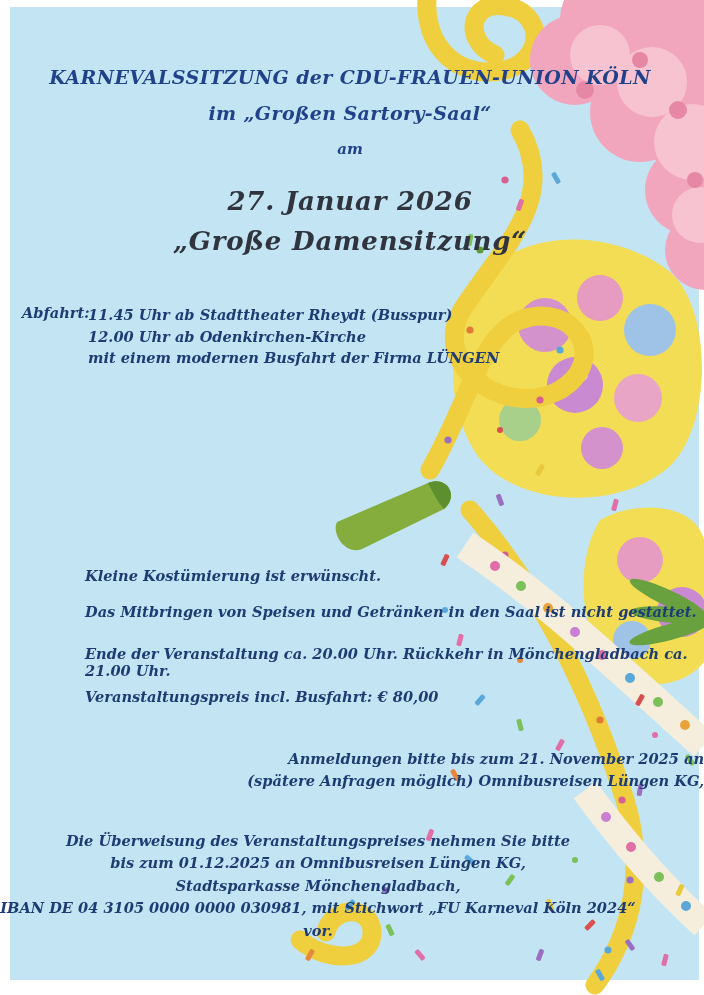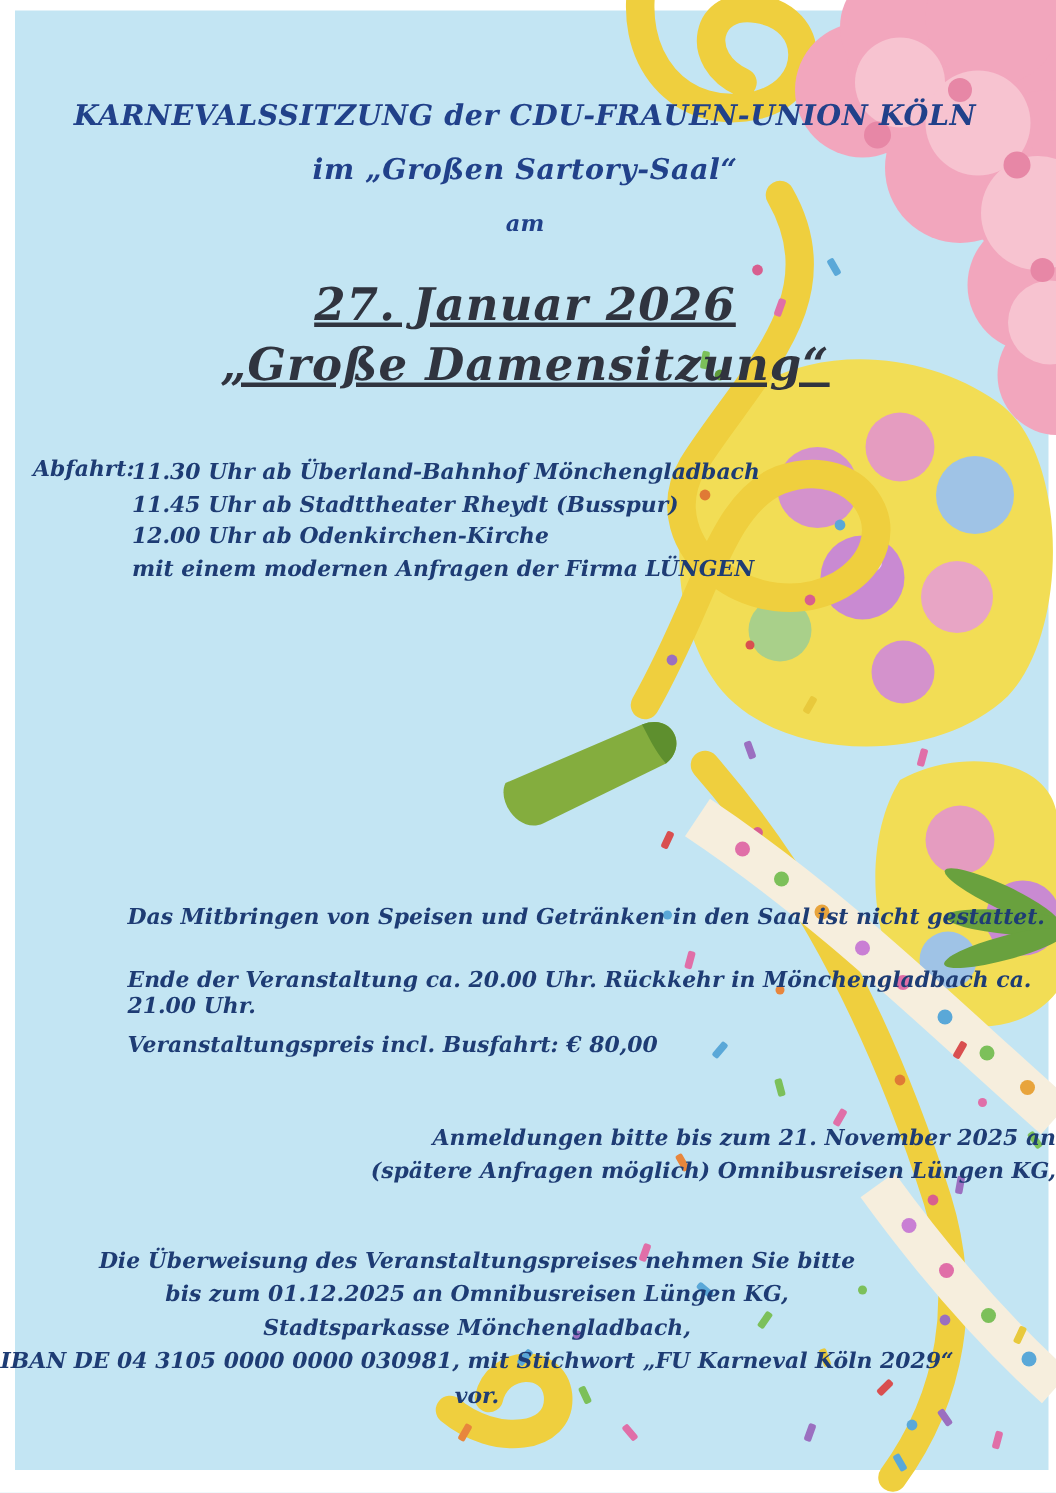--- a/index.html
+++ b/index.html
@@ -7,21 +7,21 @@
   body { font-family:"DejaVu Serif", serif; }
   .page { position:relative; width:704px; height:995px; background:#ffffff; overflow:hidden; }
   .blue { position:absolute; left:10px; top:7px; width:689px; height:973px; background:#c3e5f3; }
   svg.deco { position:absolute; left:0; top:0; z-index:1; }
   .textlayer { position:absolute; left:0; top:0; width:704px; height:995px; z-index:2;
                color:#1e3c74; font-style:italic; font-weight:bold; }
   .abs { position:absolute; }
   .center { left:0; width:700px; text-align:center; }
   .h1 { font-size:19px; letter-spacing:0.4px; color:#21418a; }
   .am { font-size:15px; color:#21418a; }
-  .big { font-size:30px; letter-spacing:0.8px; color:#30343f;text-decoration:underline; }
+  .big { font-size:26px; letter-spacing:0.8px; color:#30343f; }
   .body { font-size:14.6px; }
   .lh { line-height:21.6px; }
 </style>
 </head>
 <body>
 
 <div class="page">
 
   <div class="blue"></div>
 
@@ -165,37 +165,37 @@
 
     <div class="abs center h1" style="top:66px">KARNEVALSSITZUNG der  CDU-FRAUEN-UNION KÖLN</div>
     <div class="abs center h1" style="top:102px">im „Großen Sartory-Saal“</div>
     <div class="abs center am" style="top:140px">am</div>
 
     <div class="abs center big" style="top:186px">27. Januar 2026</div>
     <div class="abs center big" style="top:226px">„Große Damensitzung“</div>
 
     <div class="abs body" style="left:22px; top:304px">Abfahrt:</div>
     <div class="abs body lh" style="left:88px; top:304px">
-      <div>11.30 Uhr ab Überland-Bahnhof Mönchengladbach</div>
       <div>11.45 Uhr ab Stadttheater Rheydt (Busspur)</div>
       <div>12.00 Uhr ab Odenkirchen-Kirche</div>
-      <div>mit einem modernen Anfragen der Firma LÜNGEN</div>
+      <div>mit einem modernen Busfahrt der Firma LÜNGEN</div>
     </div>
 
 
+    <div class="abs body" style="left:85px; top:567px">Kleine Kostümierung ist erwünscht.</div>
     <div class="abs body" style="left:85px; top:603px">Das Mitbringen von Speisen und Getränken in den Saal ist nicht gestattet.</div>
     <div class="abs body" style="left:85px; top:645px">Ende der Veranstaltung ca. 20.00 Uhr. Rückkehr in Mönchengladbach ca. 21.00 Uhr.</div>
     <div class="abs body" style="left:85px; top:688px">Veranstaltungspreis incl. Busfahrt: € 80,00</div>
 
     <div class="abs body" style="left:80px; top:748px; width:624px; text-align:right; line-height:22.4px">
       <div>Anmeldungen bitte bis zum 21. November 2025 an</div>
       <div>(spätere Anfragen möglich) Omnibusreisen Lüngen KG,</div>
     </div>
 
     <div class="abs body" style="left:0; top:830px; width:636px; text-align:center; line-height:22.4px">
       <div>Die Überweisung des Veranstaltungspreises nehmen Sie bitte</div>
       <div>bis zum 01.12.2025 an Omnibusreisen Lüngen KG,</div>
       <div>Stadtsparkasse Mönchengladbach,</div>
-      <div>IBAN DE 04 3105 0000 0000 030981, mit Stichwort „FU Karneval Köln 2029“ vor.</div>
+      <div>IBAN DE 04 3105 0000 0000 030981, mit Stichwort „FU Karneval Köln 2024“ vor.</div>
     </div>
 
   </div>
 </div>
 
 </body></html>

